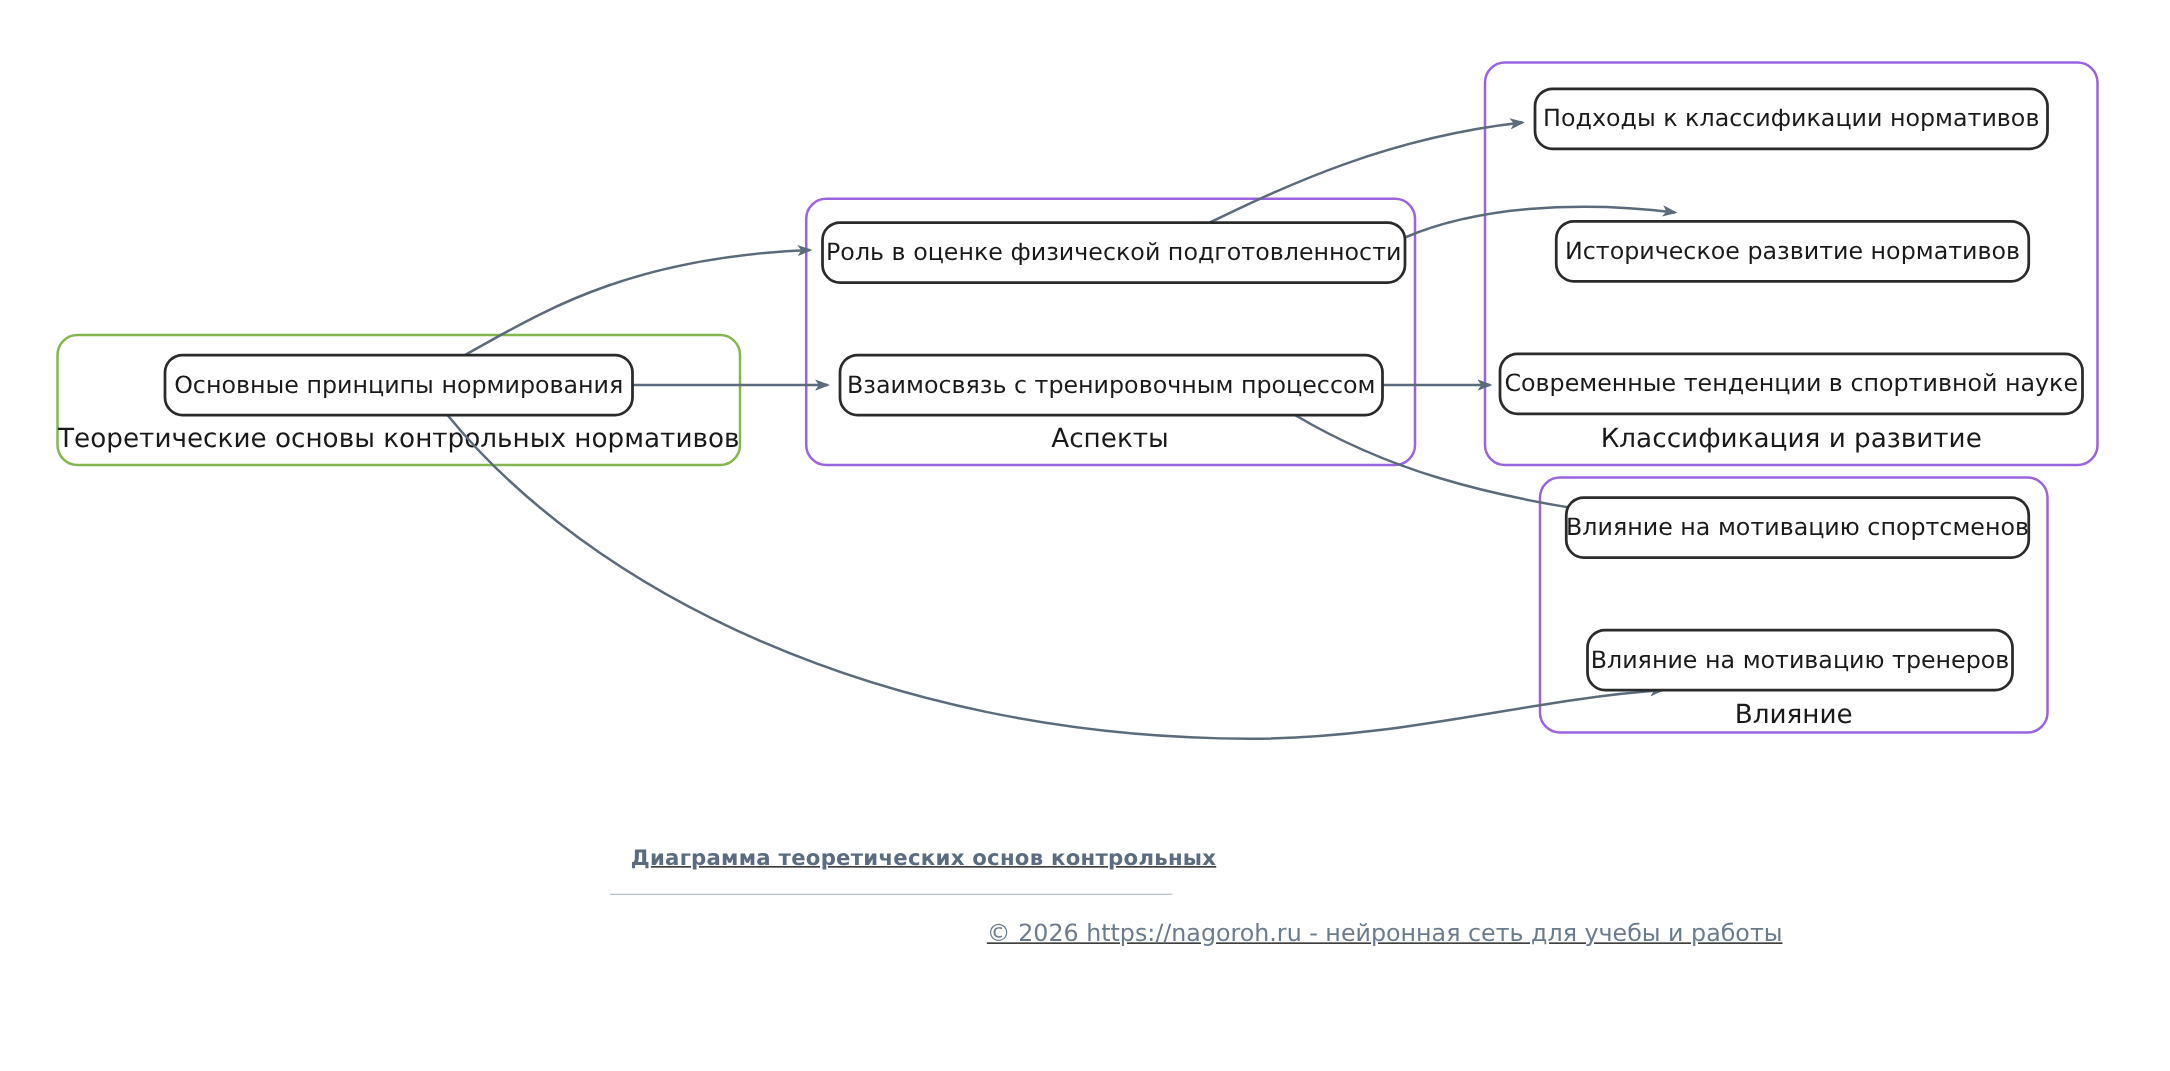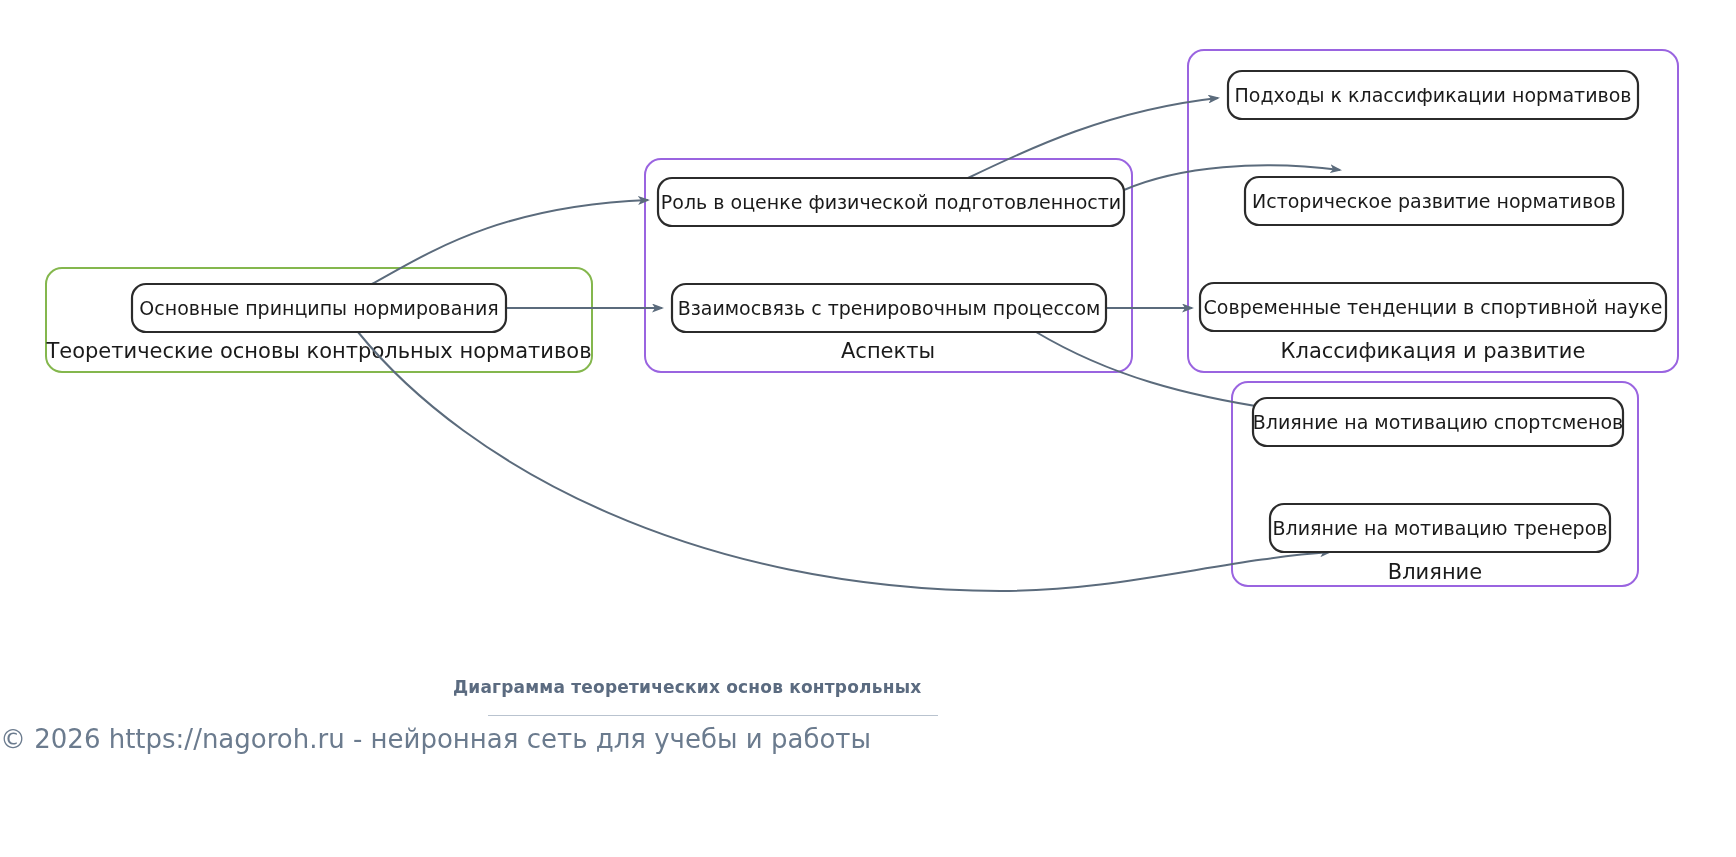--- a/index.html
+++ b/index.html
@@ -55,44 +55,45 @@
   .edge-path {
     fill: none;
     stroke: #5b6b7c;
     stroke-width: 2;
   }
   .footer-block {
     position: absolute;
     left: 0;
     top: 676px;
     width: 1426px;
-    text-align: left;
+    text-align: right;
+    text-decoration: underline;
   }
   .footer-title {
     font-family: "DejaVu Sans", "Liberation Sans", sans-serif;
     font-size: 17px;
     font-weight: bold;
     color: #5b6b80;
     line-height: 1.35;
     letter-spacing: 0.2px;
     margin: 0 auto;
     width: 520px;
   }
   .footer-divider {
     width: 450px;
     height: 0;
     border: none;
     border-top: 1px solid #b9c3cf;
     margin: 16px auto 0 auto;
   }
   .footer-copyright {
     font-family: "DejaVu Sans", "Liberation Sans", sans-serif;
-    font-size: 26px;
+    font-size: 19px;
     color: #6b7b8e;
-    margin-top: 8px;
+    margin-top: 20px;
   }
 </style>
 </head>
 <body>
 
 <div id="diagram-root">
 
   <svg class="diagram-canvas" viewBox="0 0 1736 857">
     <defs>
       <marker id="arrowhead" markerWidth="12" markerHeight="9" refX="10" refY="4.5" orient="auto" markerUnits="userSpaceOnUse">

